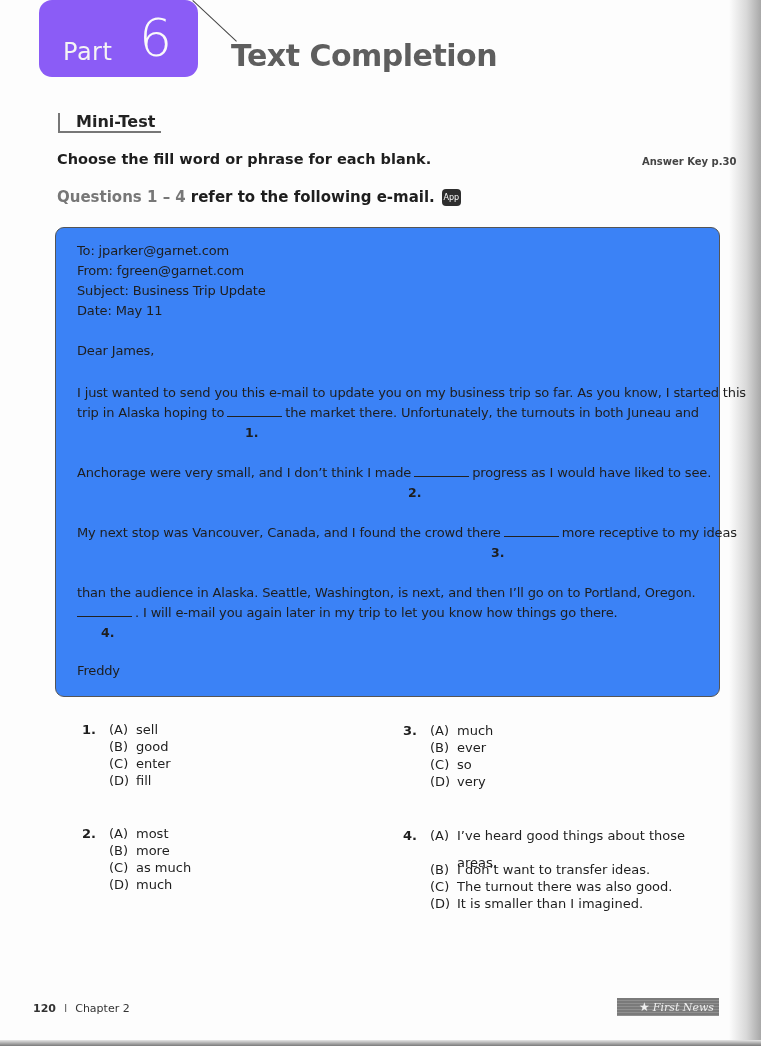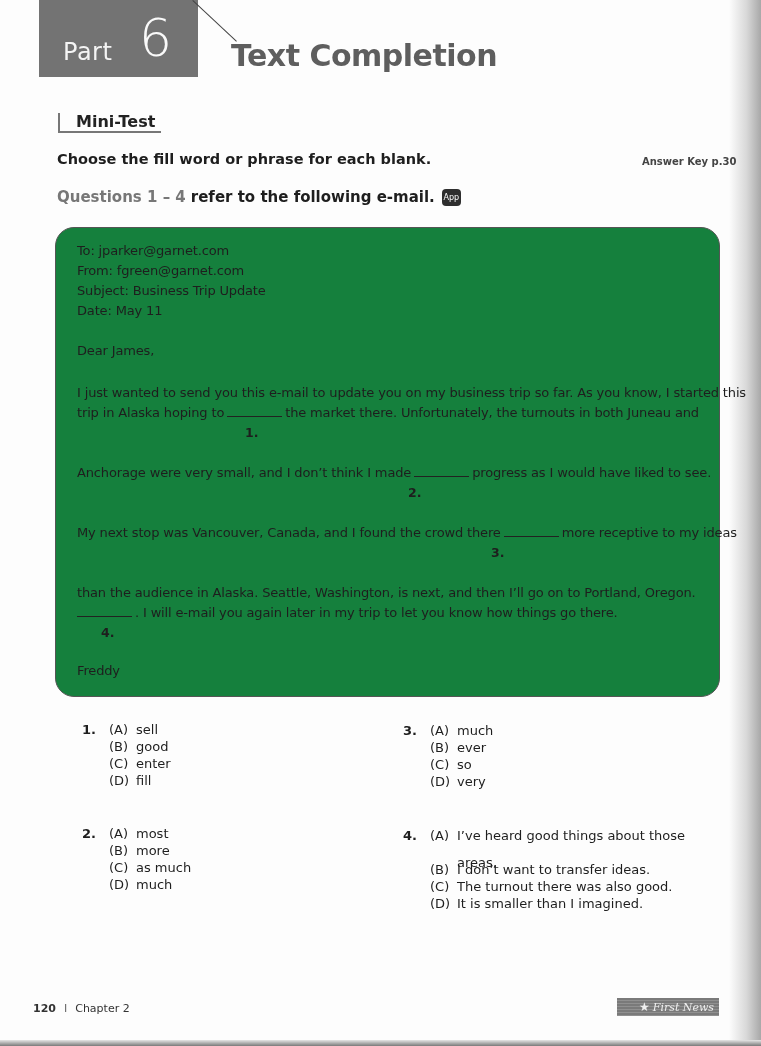--- a/index.html
+++ b/index.html
@@ -14,21 +14,21 @@
     position: absolute; top: 0; right: 0; width: 32px; height: 1046px;
     background: linear-gradient(to right, rgba(255,255,255,0) 0%, #d8d8d8 55%, #a8a8a8 100%);
   }
   .bottom-edge {
     position: absolute; left: 0; bottom: 0; width: 761px; height: 6px;
     background: linear-gradient(to bottom, #e6e6e6, #7a7a7a);
   }
   
   .part-box {
     position: absolute; left: 39px; top: 0; width: 159px; height: 77px;
-    background: #737373; color: #fff;
+    background: #8b5cf6; color: #fff; border-radius: 13px;
   }
   .part-label {
     position: absolute; left: 24px; top: 38px; font-size: 24px; color: #f4f4f4; letter-spacing: 0.5px;
   }
   .part-number {
     position: absolute; left: 100px; top: 12px; font-size: 52px; font-weight: 300; color: #fafafa; line-height: 1;
   }
   .diag-line {
     position: absolute; left: 193px; top: 0; width: 60px; height: 1px;
     background: #444; transform-origin: 0 0; transform: rotate(43deg);
@@ -52,21 +52,21 @@
     display: flex; align-items: center;
   }
   .questions-ref .range { color: #777; margin-right: 5px; }
   .app-badge {
     display: inline-block; margin-left: 7px; width: 19px; height: 17px; border-radius: 4px;
     background: #2e2e2e; color: #fff; font-size: 8px; line-height: 17px; text-align: center; font-weight: normal;
   }
   
   .email-box {
     position: absolute; left: 55px; top: 227px; width: 665px; height: 470px;
-    border: 1.5px solid #555; border-radius: 19px; background: #15803d;
+    border: 1.5px solid #555; border-radius: 9px; background: #3b82f6;
   }
   .email-text { position: absolute; left: 21px; font-size: 13px; color: #1e1e1e; white-space: nowrap; letter-spacing: -0.15px; }
   .blank {
     display: inline-block; width: 55px; border-bottom: 1px solid #222; height: 11px; margin: 0 3px; vertical-align: baseline;
   }
   .blank-num { position: absolute; font-size: 12.5px; font-weight: bold; color: #1e1e1e; }
   
   .q-block { position: absolute; font-size: 13px; color: #1e1e1e; }
   .q-num { position: absolute; left: 0; top: 0; font-weight: bold; }
   .q-option { position: absolute; left: 27px; white-space: nowrap; }

